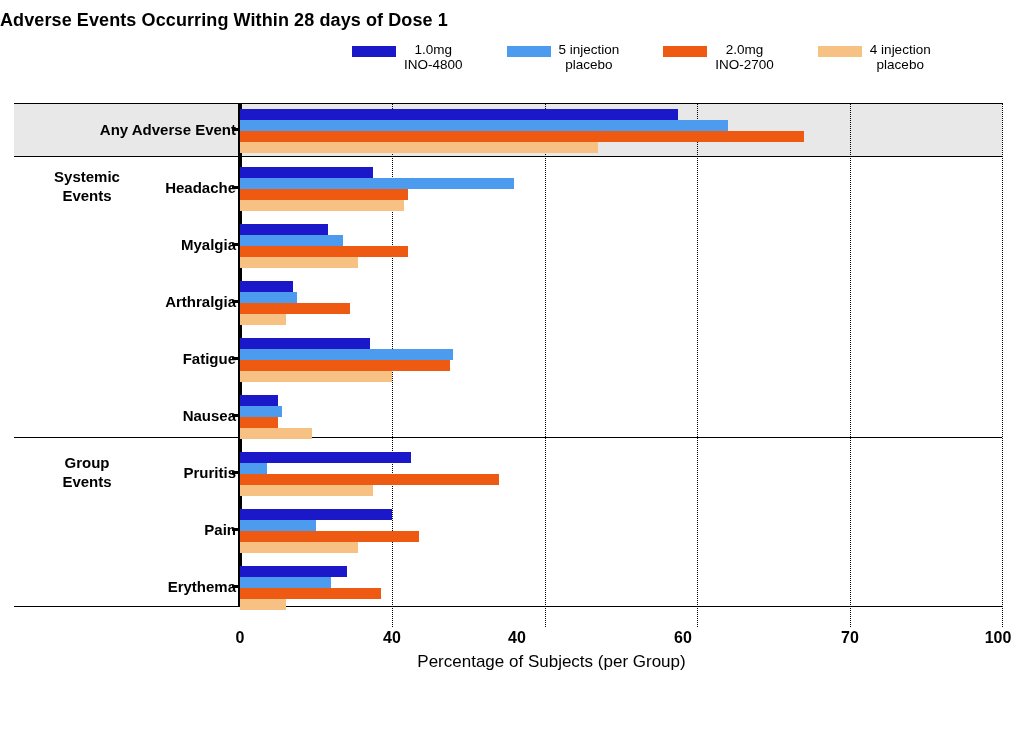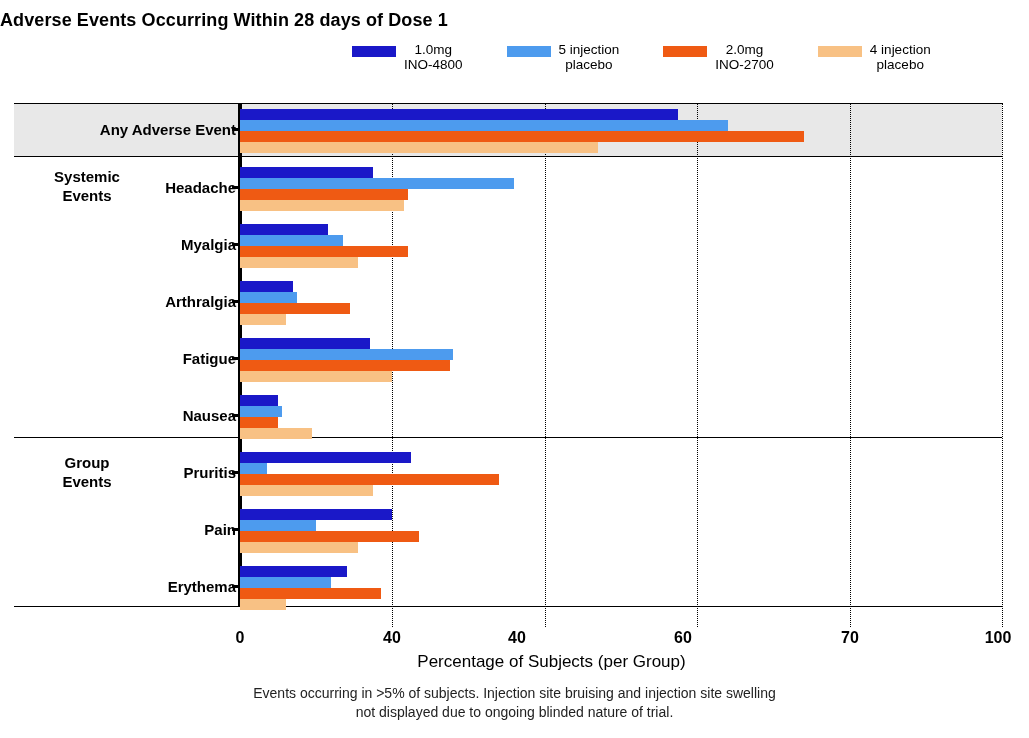--- a/index.html
+++ b/index.html
@@ -325,16 +325,14 @@
     <span class="xtick-label" style="left:226px;">0</span>
     <span class="xtick-label" style="left:378px;">40</span>
     <span class="xtick-label" style="left:503px;">40</span>
     <span class="xtick-label" style="left:669px;">60</span>
     <span class="xtick-label" style="left:836px;">70</span>
     <span class="xtick-label" style="left:984px;">100</span>
   </div>
 
   <div class="xaxis-title">Percentage of Subjects (per Group)</div>
 
-  <div class="footnote">Events occurring in &gt;5% of subjects. Injection site bruising and injection site swelling
-not displayed due to ongoing blinded nature of trial.</div>
 
 </div>
 
 </body></html>

